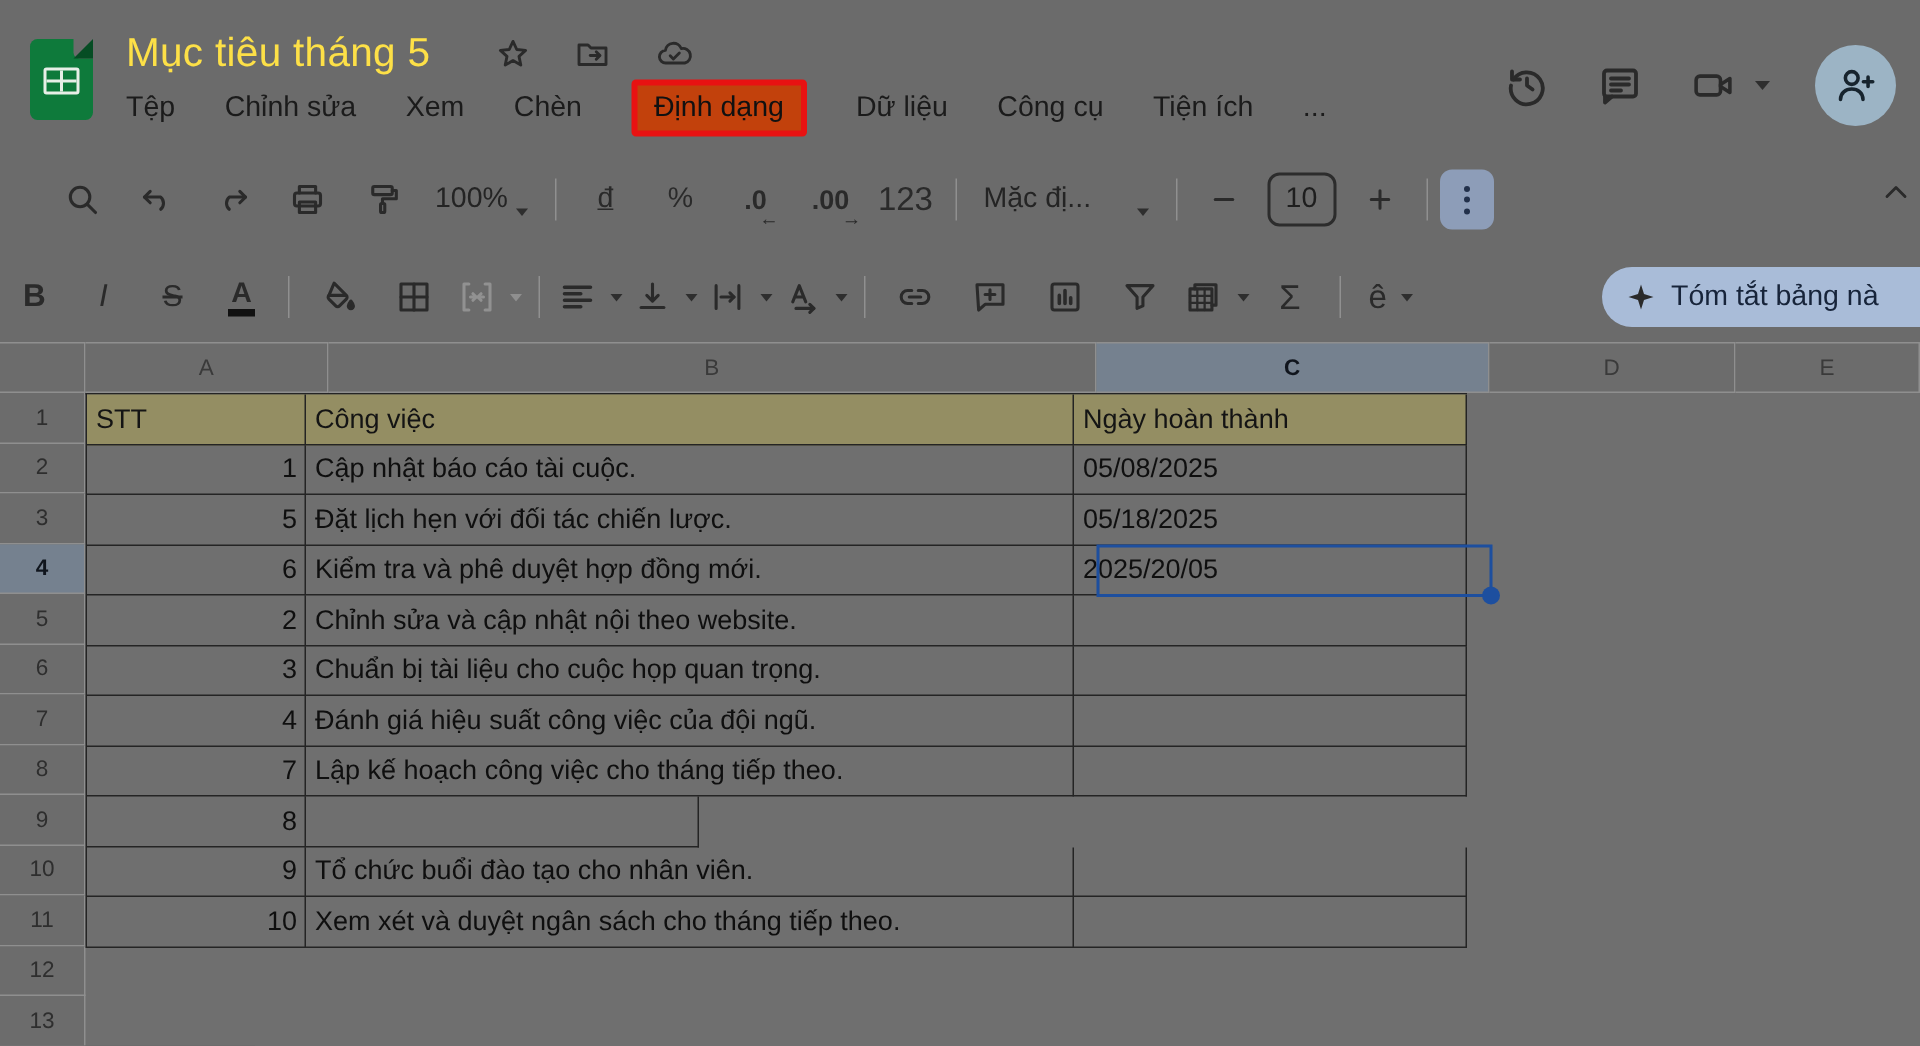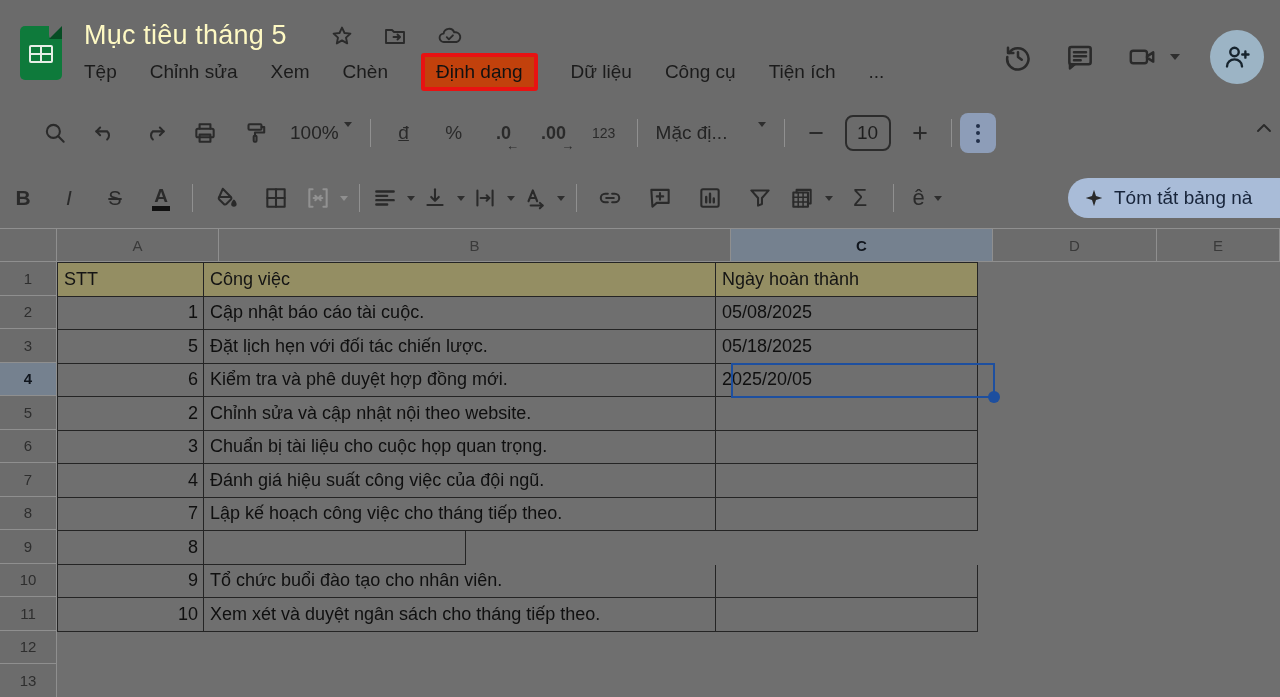--- a/index.html
+++ b/index.html
@@ -8,21 +8,21 @@
   #screen { position:relative; width:1280px; height:697px; background:#6b6b6b; overflow:hidden; color:#1c1c1c; }
 
   
   #logo { position:absolute; left:20px; top:26px; width:42px; height:54px; background:#0e7a3b; border-radius:5px; }
   #logo .fold { position:absolute; right:0; top:0; width:13px; height:13px; background:#6b6b6b; border-bottom-left-radius:4px; }
   #logo .fold:after { content:""; position:absolute; left:0; top:0; border-style:solid; border-width:0 0 13px 13px; border-color:transparent transparent #064d24 transparent; }
   #logo .gridglyph { position:absolute; left:9px; top:19px; width:24px; height:18px; border:2.4px solid #e7efe7; border-radius:2px; }
   #logo .gridglyph:before { content:""; position:absolute; left:0; right:0; top:50%; height:2.4px; margin-top:-1.2px; background:#e7efe7; }
   #logo .gridglyph:after { content:""; position:absolute; top:0; bottom:0; left:50%; width:2.4px; margin-left:-1.2px; background:#e7efe7; }
 
-  #doc-title { position:absolute; left:84px; top:20px; font-size:27px; color:#fef9c3; letter-spacing:.2px; }
+  #doc-title { position:absolute; left:84px; top:20px; font-size:27px; color:#fde047; letter-spacing:.2px; }
   .title-icons { position:absolute; top:24px; display:flex; gap:28px; left:330px; align-items:center; }
   .tico svg { display:block; }
 
   #menubar { position:absolute; left:84px; top:52px; height:40px; display:flex; align-items:center; gap:33px; font-size:19px; color:#1b1b1b; }
   .menu-item { cursor:default; white-space:nowrap; }
   .menu-item.hl { background:#c2410c; border:4px solid #e81212; border-radius:3px; padding:4px 11px; color:#111; }
 
   .topbar-right { position:absolute; top:30px; right:16px; display:flex; align-items:center; gap:30px; }
   .camgrp { display:flex; align-items:center; gap:12px; }
   .caret { width:0; height:0; border-left:5px solid transparent; border-right:5px solid transparent; border-top:6px solid #2e2e2e; }
@@ -30,21 +30,21 @@
 
   
   .tb { position:absolute; left:0; right:0; display:flex; align-items:center; }
   #tb1 { top:110px; height:46px; padding-left:30px; }
   #tb2 { top:174px; height:48px; padding-left:0px; }
   .tbtn { min-width:50px; height:40px; display:flex; align-items:center; justify-content:center; color:#2a2a2a; font-size:19px; gap:4px; }
   .tbtn.narrow { min-width:46px; }
   .tsep { width:1px; height:28px; background:rgba(255,255,255,.25); margin:0 8px; }
   .tcaret { width:0; height:0; border-left:4.5px solid transparent; border-right:4.5px solid transparent; border-top:5.5px solid #2e2e2e; margin-left:5px; }
   .tcaret.gray { border-top-color:#8f8f8f; }
-  .zoomgrp, .fontgrp { display:flex; align-items:flex-start; padding:0 10px; font-size:19px; color:#242424; }
+  .zoomgrp, .fontgrp { display:flex; align-items:flex-end; padding:0 10px; font-size:19px; color:#242424; }
   .fontgrp { min-width:130px; justify-content:space-between; }
   .dec-ico { position:relative; font-size:18px; font-weight:bold; }
   .dec-ico .arr { position:absolute; font-size:13px; font-weight:normal; bottom:-9px; right:-8px; }
   #fontsize-box { width:46px; height:36px; border:2px solid #2c2c2c; border-radius:8px; display:flex; align-items:center; justify-content:center; font-size:19px; color:#1e1e1e; margin:0 6px; }
   #more-vert { width:36px; height:40px; border-radius:8px; background:#8d9db8; display:flex; align-items:center; justify-content:center; }
   #more-vert .dots { display:flex; flex-direction:column; gap:3.5px; }
   #more-vert .dots i { width:4px; height:4px; border-radius:50%; background:#22304a; }
   #collapse-toolbar { position:absolute; right:4px; top:116px; }
 
   .glyph-b { font-weight:bold; font-size:21px; }
@@ -200,21 +200,21 @@
       </span>
     <span class="tbtn">
         <span>%</span>
       </span>
     <span class="tbtn">
       <span class="dec-ico"><span>.0</span><span class="arr">←</span></span>
     </span>
     <span class="tbtn">
       <span class="dec-ico"><span>.00</span><span class="arr">→</span></span>
     </span>
-    <span class="tbtn" style="font-size:14px;">
+    <span class="tbtn" style="font-size:22px;">
         <span>123</span>
       </span>
     <span class="tsep"></span>
     <span class="fontgrp">
       <span>Mặc đị...</span>
       <span class="tcaret"></span>
     </span>
     <span class="tsep"></span>
     <span class="tbtn narrow">
       <svg width="20" height="20" viewBox="0 0 24 24" style="stroke-width:2.4;">

